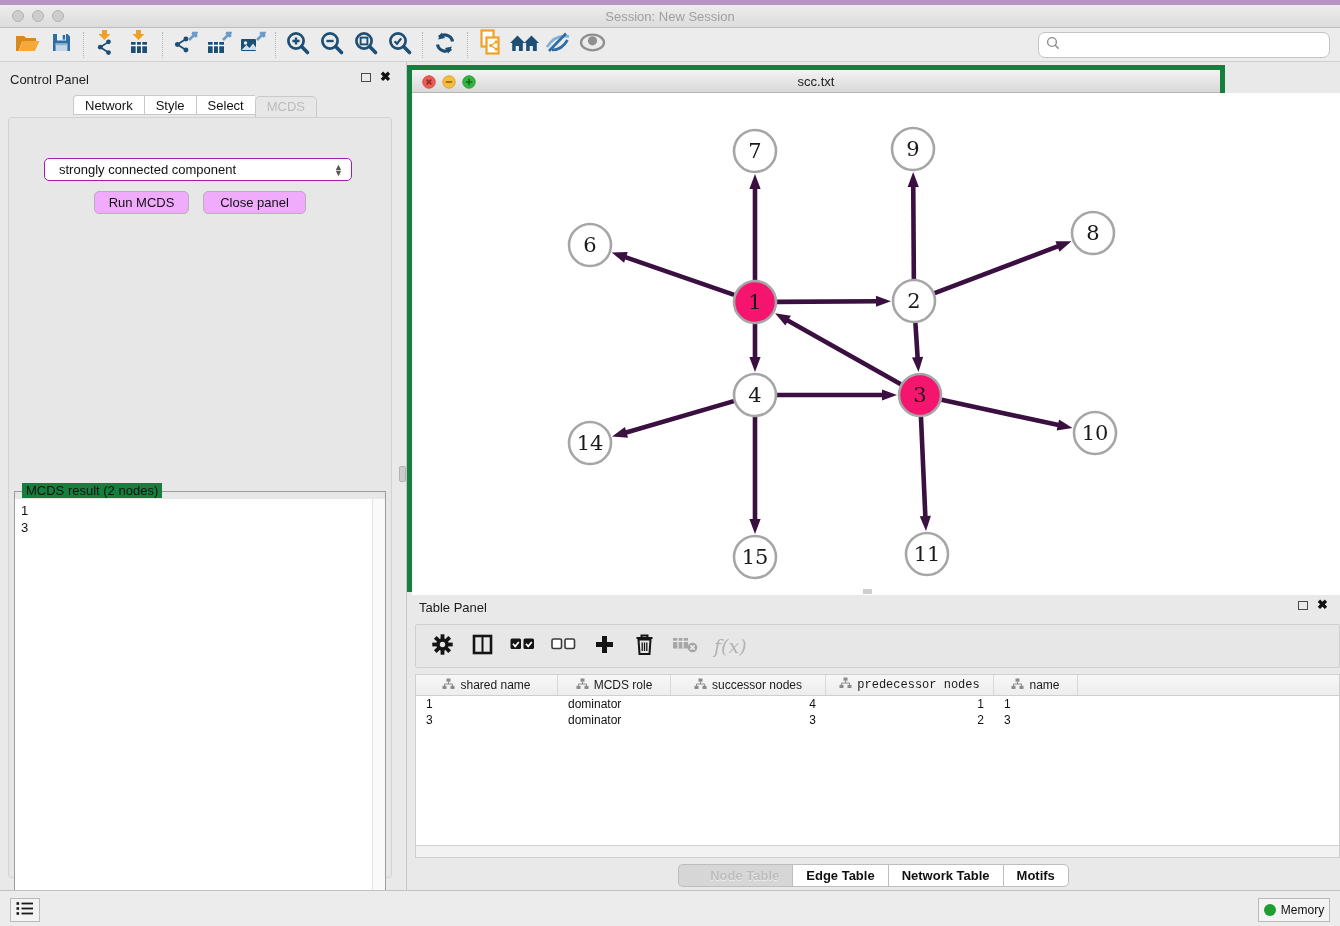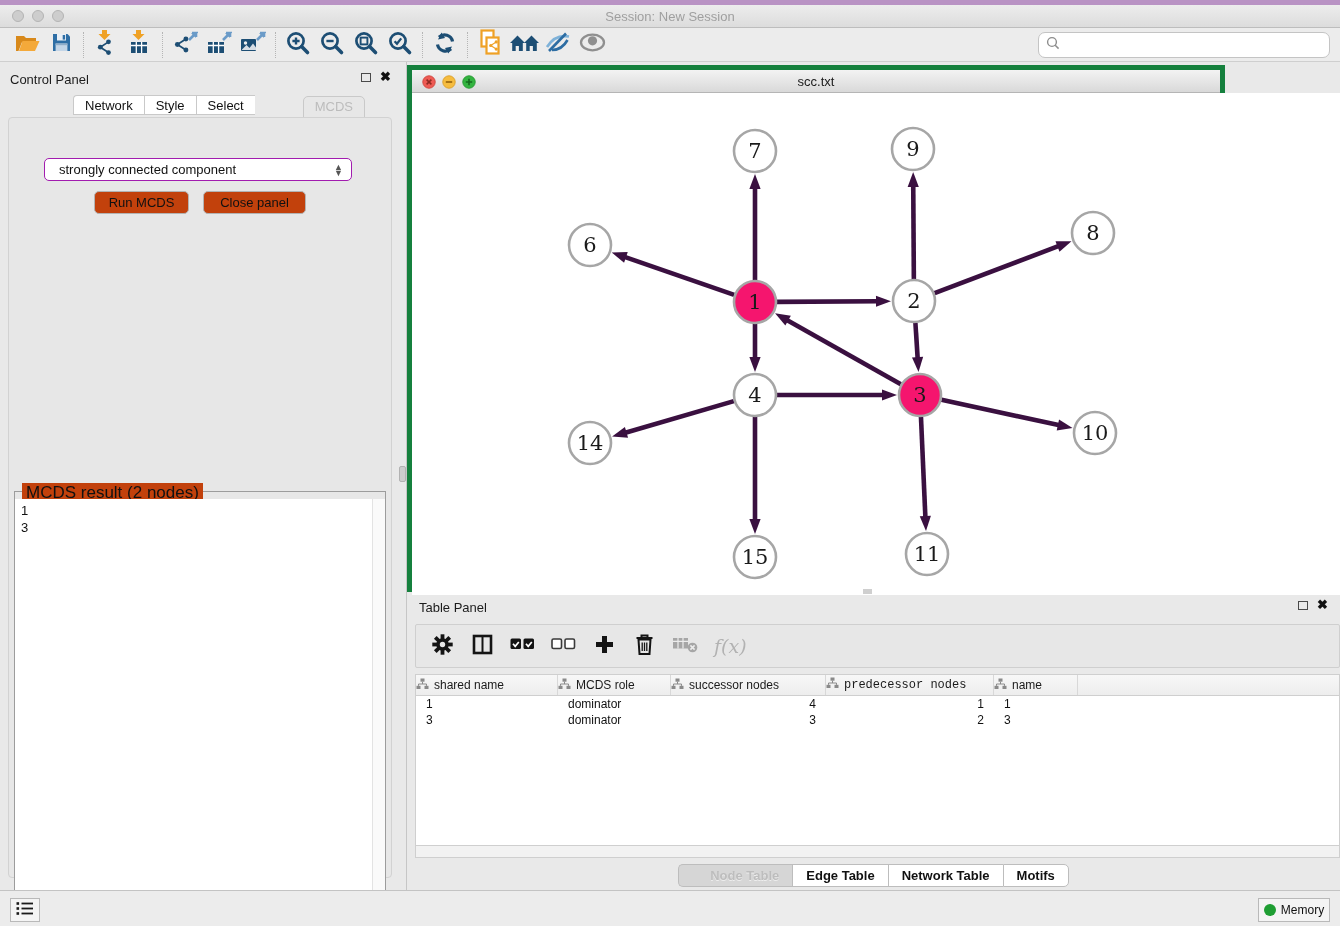--- a/index.html
+++ b/index.html
@@ -26,39 +26,39 @@
 
   
   #control-panel { left:0; top:62px; width:407px; height:828px; background:#e9e9e9; }
   #cp-header { left:10px; top:10px; font-size:13px; color:#1c1c1c; }
   .win-btns { top:10px; display:flex; gap:9px; align-items:center; }
   .float-icon { width:10px; height:9px; border:1.5px solid #4a4a4a; display:inline-block; }
   .close-icon { font-size:13px; font-weight:bold; color:#111; line-height:10px; }
   #cp-tabs { left:73px; top:33px; display:flex; }
   .cp-tab { height:20px; line-height:19px; padding:0 11px; font-size:13px; background:#fff;
     border:1px solid #c9c9c9; border-right:none; color:#111; }
-  .cp-tab:last-child { border-right:1px solid #c9c9c9;margin-left:48px; }
+  .cp-tab:last-child { border-right:1px solid #c9c9c9; }
   .cp-tab.first { border-radius:4px 0 0 0; }
   .cp-tab.active { background:#e7e7e7; color:#bcbcbc; height:23px; border-radius:5px 5px 0 0;
     border-right:1px solid #c9c9c9; position:relative; top:1px; }
   #cp-box { left:8px; top:55px; width:384px; height:761px; background:#e7e7e7;
     border:1px solid #d2d2d2; border-radius:4px; }
   #opt-label { left:0; top:75px; width:407px; text-align:center; font-size:13px; color:#111; }
   #criterion-select { left:44px; top:96px; width:308px; height:23px; background:#fff;
     border:1px solid #a21caf; border-radius:5px; display:flex; align-items:center;
     padding:0 8px 0 14px; font-size:13px; color:#111; }
   #criterion-select .spacer { flex:1; }
   .stepper { display:flex; flex-direction:column; line-height:6px; font-size:9px; color:#555; }
-  .cp-button { height:23px; background:#c2410c; border:1px solid #b3b3b3; border-radius:5px;
+  .cp-button { height:23px; background:#f0abfc; border:1px solid #b3b3b3; border-radius:5px;
     font-size:13px; color:#111; text-align:center; line-height:21px; }
   #run-btn { left:94px; top:129px; width:95px; }
   #close-panel-btn { left:203px; top:129px; width:103px; }
   #result-group { left:14px; top:429px; width:372px; height:442px; }
-  #result-legend { position:absolute; left:8px; top:-8px; background:#c2410c; padding:0 4px;
-    font-size:17px; color:#111; white-space:nowrap; }
+  #result-legend { position:absolute; left:8px; top:-8px; background:#15803d; padding:0 4px;
+    font-size:13px; color:#111; white-space:nowrap; }
   #result-frame { position:absolute; inset:0; border:1px solid #9c9c9c; }
   #result-text { position:absolute; left:1px; top:8px; right:14px; bottom:1px; background:#fff;
     font-size:13px; color:#111; padding:3px 6px; line-height:17px; white-space:pre; overflow:hidden; }
   #result-scroll { position:absolute; right:1px; top:8px; width:13px; bottom:1px;
     background:#fafafa; border-left:1px solid #e3e3e3; }
 
   
   #divider { left:406px; top:62px; width:1px; height:828px; background:#c6c6c6; }
   #divider-handle { left:399px; top:466px; width:7px; height:16px; background:#cdcdcd;
     border:1px solid #b2b2b2; border-radius:2px; }
@@ -77,21 +77,21 @@
   #tp-header { left:12px; top:5px; font-size:13px; color:#1c1c1c; }
   #tp-toolbar { left:8px; top:29px; width:925px; height:44px; background:#e7e7e7;
     border:1px solid #cfcfcf; border-radius:2px; display:flex; align-items:center;
     padding-left:14px; gap:16px; }
   .tp-icon { display:flex; align-items:center; justify-content:center; min-width:24px; height:30px; }
   .tp-icon.disabled { opacity:.85; }
   #node-table { left:8px; top:79px; width:925px; height:171px; background:#fff;
     border:1px solid #cfcfcf; border-bottom:none; }
   #nt-header { display:flex; height:21px; background:linear-gradient(#f7f7f7,#ededed);
     border-bottom:1px solid #cfcfcf; }
-  .nt-hcell { display:flex; align-items:center; gap:5px;
+  .nt-hcell { display:flex; align-items:center; justify-content:center; gap:5px;
     font-size:12px; color:#1a1a1a; border-right:1px solid #d8d8d8; height:100%; }
   .nt-row { display:flex; height:16px; }
   .nt-cell { font-size:12px; color:#111; line-height:16px; padding:0 10px; overflow:hidden; }
   #tp-hscroll { left:8px; top:250px; width:925px; height:13px; background:#f2f2f2;
     border:1px solid #cfcfcf; }
   #tp-tabs { top:269px; left:0; width:933px; display:flex; justify-content:center; }
   .tp-tab { height:23px; line-height:22px; padding:0 13px; font-size:13px; font-weight:bold;
     background:#fff; color:#111; border:1px solid #bdbdbd; border-right:none; }
   .tp-tab:first-child { border-radius:5px 0 0 5px;padding-left:31px; }
   .tp-tab:last-child { border-right:1px solid #bdbdbd; border-radius:0 5px 5px 0; }

